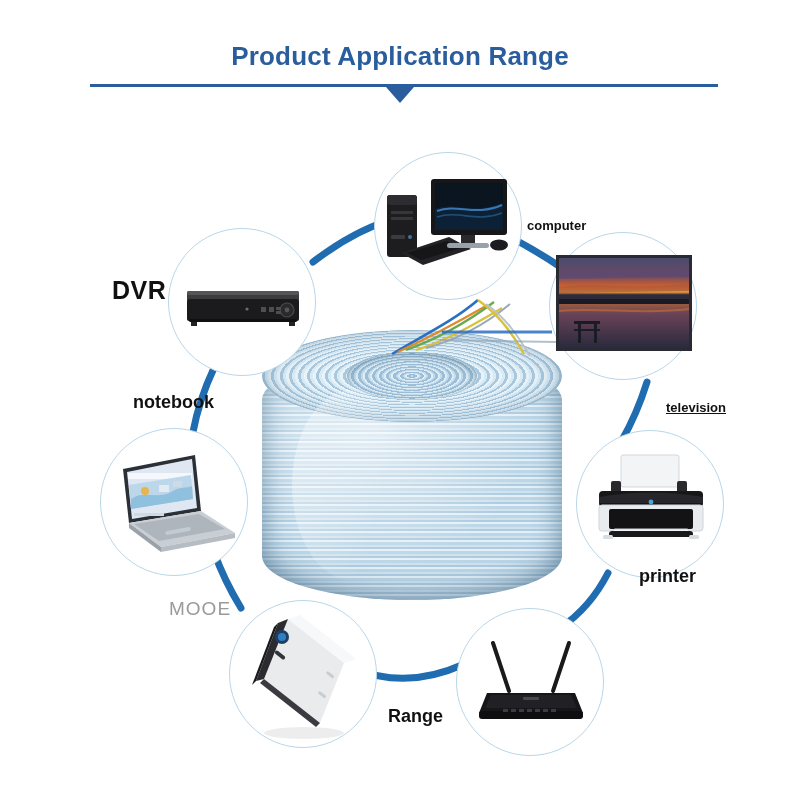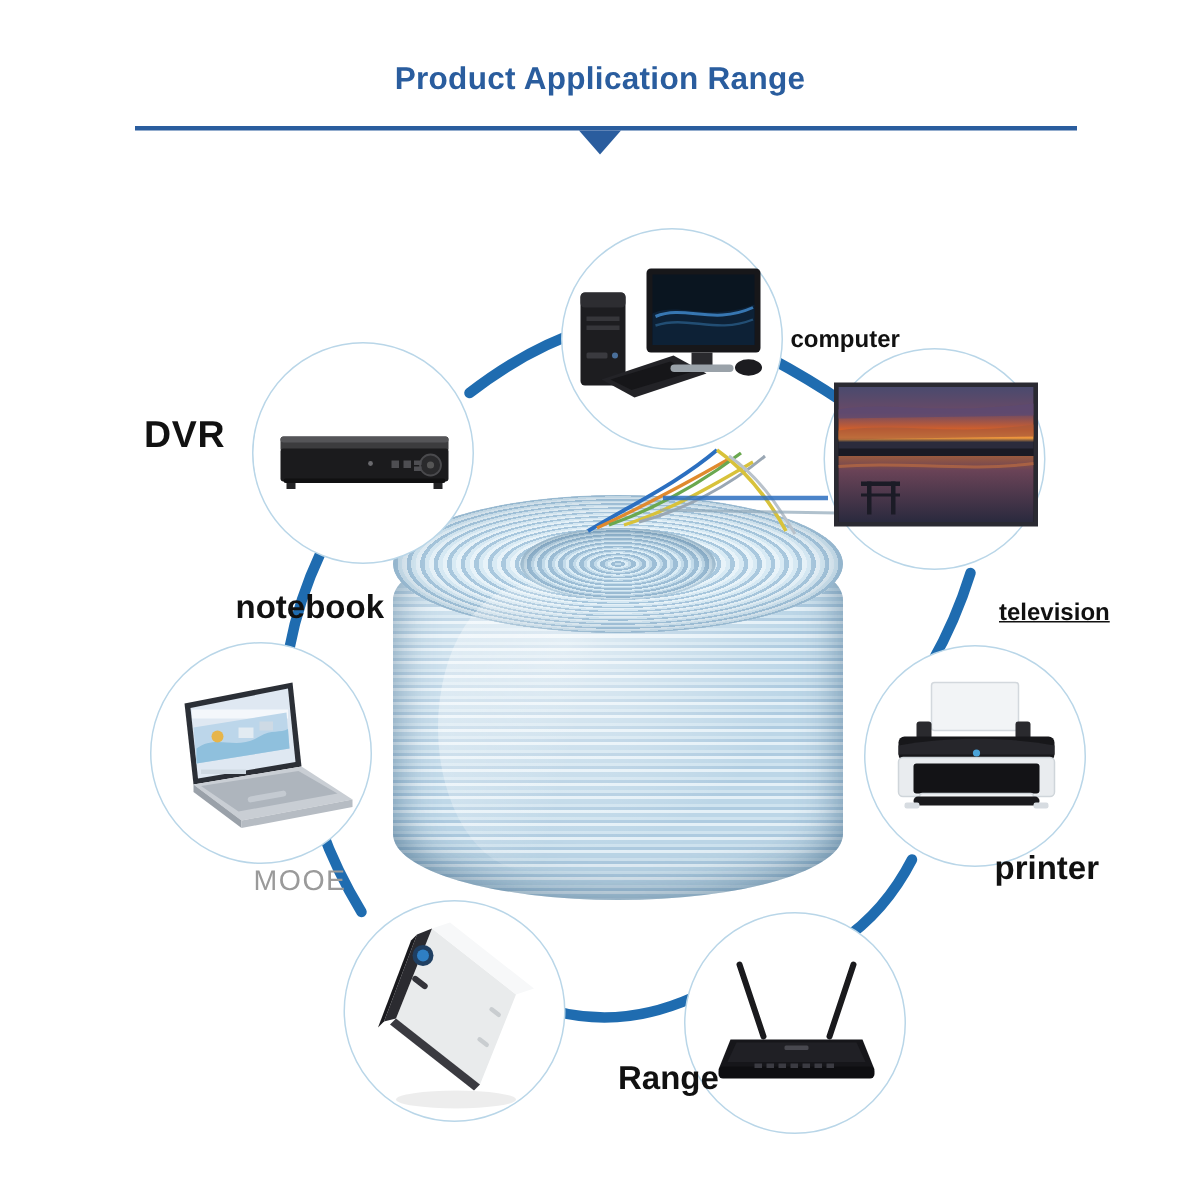--- a/index.html
+++ b/index.html
@@ -9,21 +9,21 @@
     font-family:"Liberation Sans", sans-serif;
     overflow:hidden;
     position:relative;
   }
   #stage{position:absolute;inset:0;width:800px;height:800px;}
 
   
   .hdr-title{
     position:absolute;left:0;top:41px;width:800px;
     text-align:center;
-    font-size:21px;font-weight:bold;letter-spacing:.2px;
+    font-size:26px;font-weight:bold;letter-spacing:.2px;
     color:#2a5d9e;
     white-space:nowrap;
   }
   .hdr-rule{
     position:absolute;left:90px;top:84px;width:628px;height:3px;
     background:#2a5d9e;
   }
   .hdr-tri{
     position:absolute;left:386px;top:87px;
     width:0;height:0;
@@ -43,22 +43,22 @@
     background:#ffffff;
     box-sizing:border-box;
     display:flex;align-items:center;justify-content:center;
     overflow:visible;
   }
   .node .art{position:relative;width:100%;height:100%;}
 
   
   .lbl{position:absolute;white-space:nowrap;color:#111;}
   .lbl.big{font-size:25px;font-weight:bold;letter-spacing:.5px;}
-  .lbl.mid{font-size:22px;font-weight:bold;margin-left:24px;}
-  .lbl.sm{font-size:16px;font-weight:bold;}
+  .lbl.mid{font-size:18px;font-weight:bold;}
+  .lbl.sm{font-size:13px;font-weight:bold;}
   .lbl.gray{font-size:19px;font-weight:normal;color:#9a9a9a;letter-spacing:1px;}
 
   
   #coil{position:absolute;left:262px;top:330px;width:300px;height:296px;}
   .coil-body{
     position:absolute;left:0;top:26px;width:300px;height:244px;
     border-radius:150px/44px;
     background:
       repeating-linear-gradient(to bottom,
         #cfe3ef 0px,#cfe3ef 2px,
@@ -163,21 +163,21 @@
         <rect x="92" y="78" width="5" height="5" fill="#4e4e52"></rect>
         <rect x="100" y="78" width="5" height="5" fill="#4e4e52"></rect>
         <rect x="107" y="78" width="5" height="3" fill="#4e4e52"></rect>
         <rect x="107" y="82" width="5" height="3" fill="#4e4e52"></rect>
         <circle cx="78" cy="80" r="1.6" fill="#6a6a6e"></circle>
         <rect x="22" y="93" width="6" height="4" fill="#232325"></rect>
         <rect x="120" y="93" width="6" height="4" fill="#232325"></rect>
       </svg>
     </div>
   </div>
-  <div class="lbl big" style="left:96px;top:276px;">DVR</div>
+  <div class="lbl big" style="left:112px;top:276px;">DVR</div>
 
   <div class="node" style="left:374px;top:152px;width:148px;height:148px;">
     <div class="art">
       <svg viewBox="0 0 148 148" width="148" height="148">
 
         <rect x="12" y="42" width="30" height="62" rx="3" fill="#1d1d20"></rect>
         <rect x="12" y="42" width="30" height="10" rx="3" fill="#2d2d31"></rect>
         <rect x="16" y="58" width="22" height="3" fill="#36363a"></rect>
         <rect x="16" y="64" width="22" height="3" fill="#36363a"></rect>
         <rect x="16" y="82" width="14" height="4" rx="1" fill="#3a3a3f"></rect>
@@ -287,21 +287,21 @@
         <polygon points="34,78 90,122 86,126 30,82" fill="#3a3a40"></polygon>
         <circle cx="52" cy="36" r="7" fill="#1f3f62"></circle>
         <circle cx="52" cy="36" r="4" fill="#2f7fc4"></circle>
         <rect x="44" y="52" width="12" height="4" rx="2" fill="#34343a" transform="rotate(38 50 54)"></rect>
         <rect x="96" y="72" width="9" height="3" rx="1.5" fill="#c9cdd0" transform="rotate(38 100 73)"></rect>
         <rect x="88" y="92" width="9" height="3" rx="1.5" fill="#c9cdd0" transform="rotate(38 92 93)"></rect>
         <ellipse cx="74" cy="132" rx="40" ry="6" fill="#000" opacity=".07"></ellipse>
       </svg>
     </div>
   </div>
-  <div class="lbl gray" style="left:169px;top:577px;">MOOE</div>
+  <div class="lbl gray" style="left:169px;top:598px;">MOOE</div>
 
   <div class="node" style="left:100px;top:428px;width:148px;height:148px;">
     <div class="art">
       <svg viewBox="0 0 148 148" width="148" height="148">
 
         <polygon points="22,40 94,26 100,82 28,94" fill="#2b2f36"></polygon>
         <polygon points="26,43 91,30 96,79 31,90" fill="#dfe8f2"></polygon>
         <rect x="27" y="44" width="64" height="6" fill="#f4f7fb"></rect>
         <path d="M28,56 L90,46 L92,70 L30,80 Z" fill="#bcd6ea"></path>
         <path d="M30,70 C44,60 56,72 72,62 C80,57 86,60 91,57 L92,70 L30,80 Z" fill="#8fc0dd"></path>

